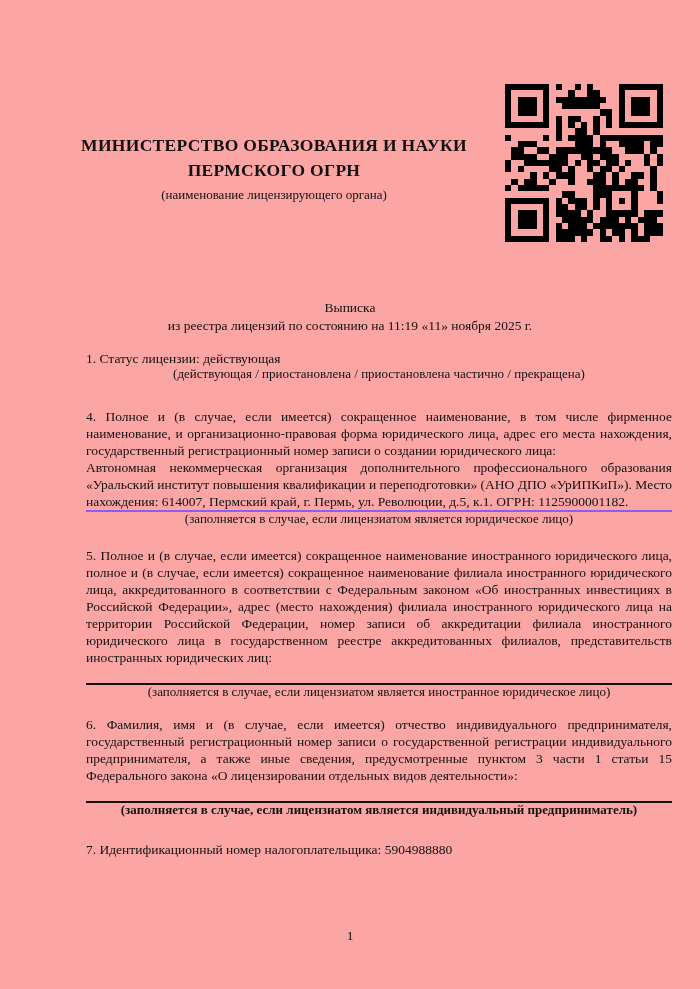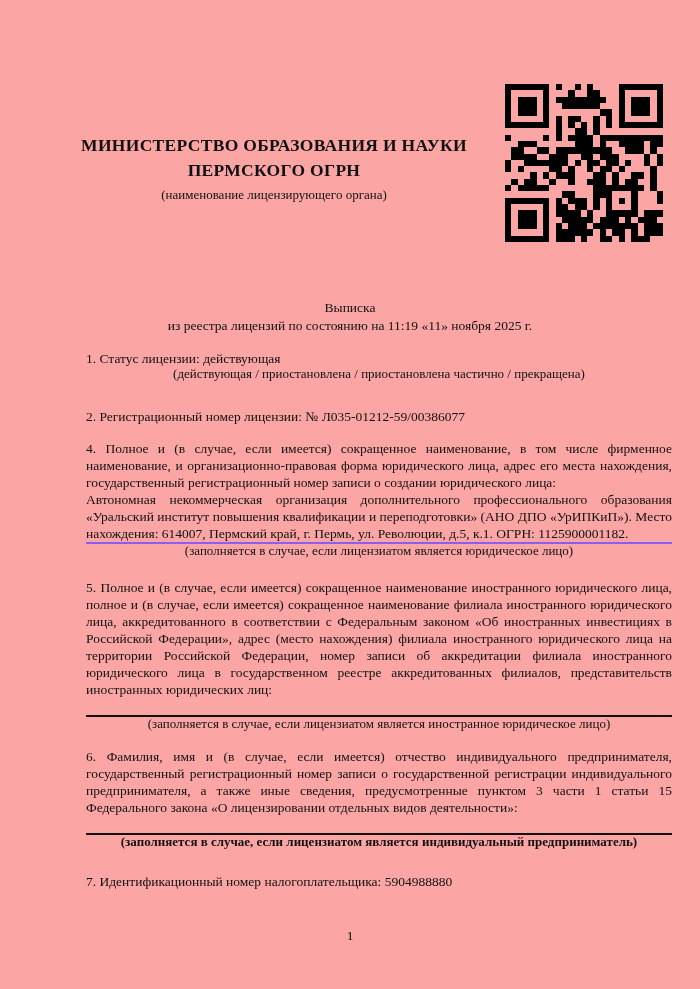--- a/index.html
+++ b/index.html
@@ -454,21 +454,20 @@
   <div class="doc-title">
     <div>Выписка</div>
     <div>из реестра лицензий по состоянию на 11:19 «11» ноября 2025 г.</div>
   </div>
 
   <div class="body-block">
 
     <div>1. Статус лицензии: действующая</div>
     <div class="field-caption mb-lg">(действующая / приостановлена / приостановлена частично / прекращена)</div>
 
-    <div class="mb-md">2. Регистрационный номер лицензии: № Л035-01212-59/00386077</div>
 
 
     <div class="para">4. Полное и (в случае, если имеется) сокращенное наименование, в том числе фирменное наименование, и организационно-правовая форма юридического лица, адрес его места нахождения, государственный регистрационный номер записи о создании юридического лица:</div>
     <div class="para rule">Автономная некоммерческая организация дополнительного профессионального образования «Уральский институт повышения квалификации и переподготовки» (АНО ДПО «УрИПКиП»). Место нахождения: 614007, Пермский край, г. Пермь, ул. Революции, д.5, к.1. ОГРН: 1125900001182.</div>
     <div class="field-caption mb-item5">(заполняется в случае, если лицензиатом является юридическое лицо)</div>
 
     <div class="para">5. Полное и (в случае, если имеется) сокращенное наименование иностранного юридического лица, полное и (в случае, если имеется) сокращенное наименование филиала иностранного юридического лица, аккредитованного в соответствии с Федеральным законом «Об иностранных инвестициях в Российской Федерации», адрес (место нахождения) филиала иностранного юридического лица на территории Российской Федерации, номер записи об аккредитации филиала иностранного юридического лица в государственном реестре аккредитованных филиалов, представительств иностранных юридических лиц:</div>
     <div class="blank-field"></div>
     <div class="field-caption mb-item6">(заполняется в случае, если лицензиатом является иностранное юридическое лицо)</div>
 

